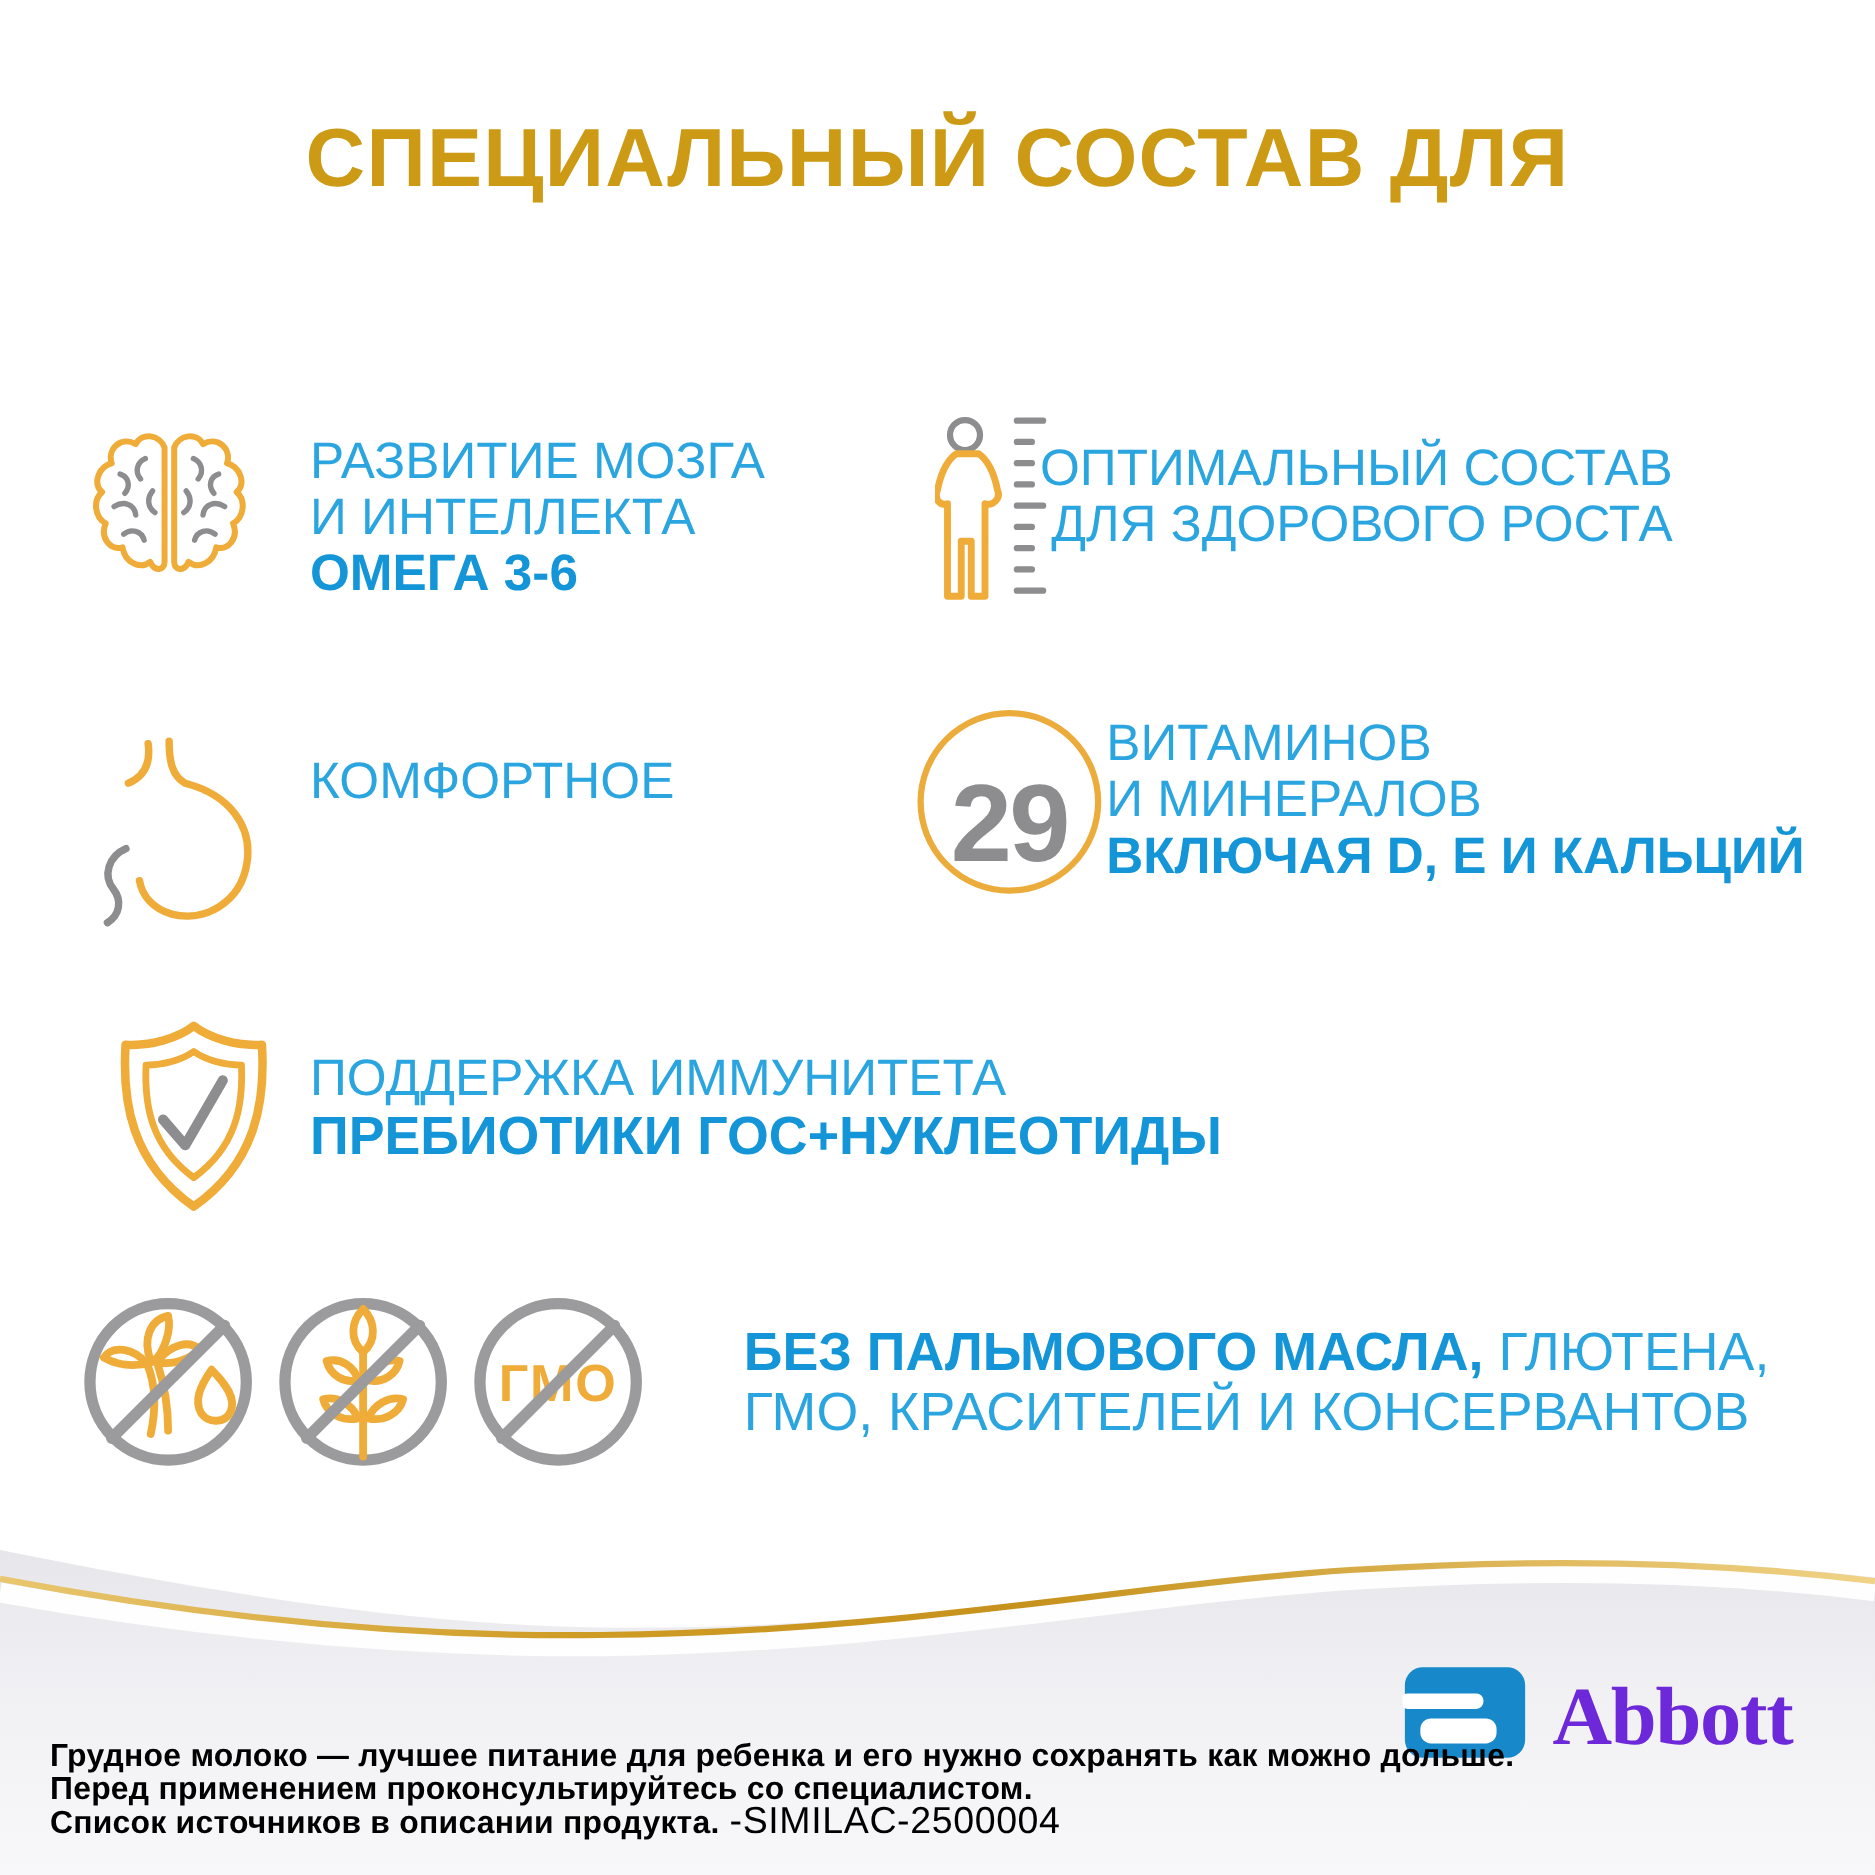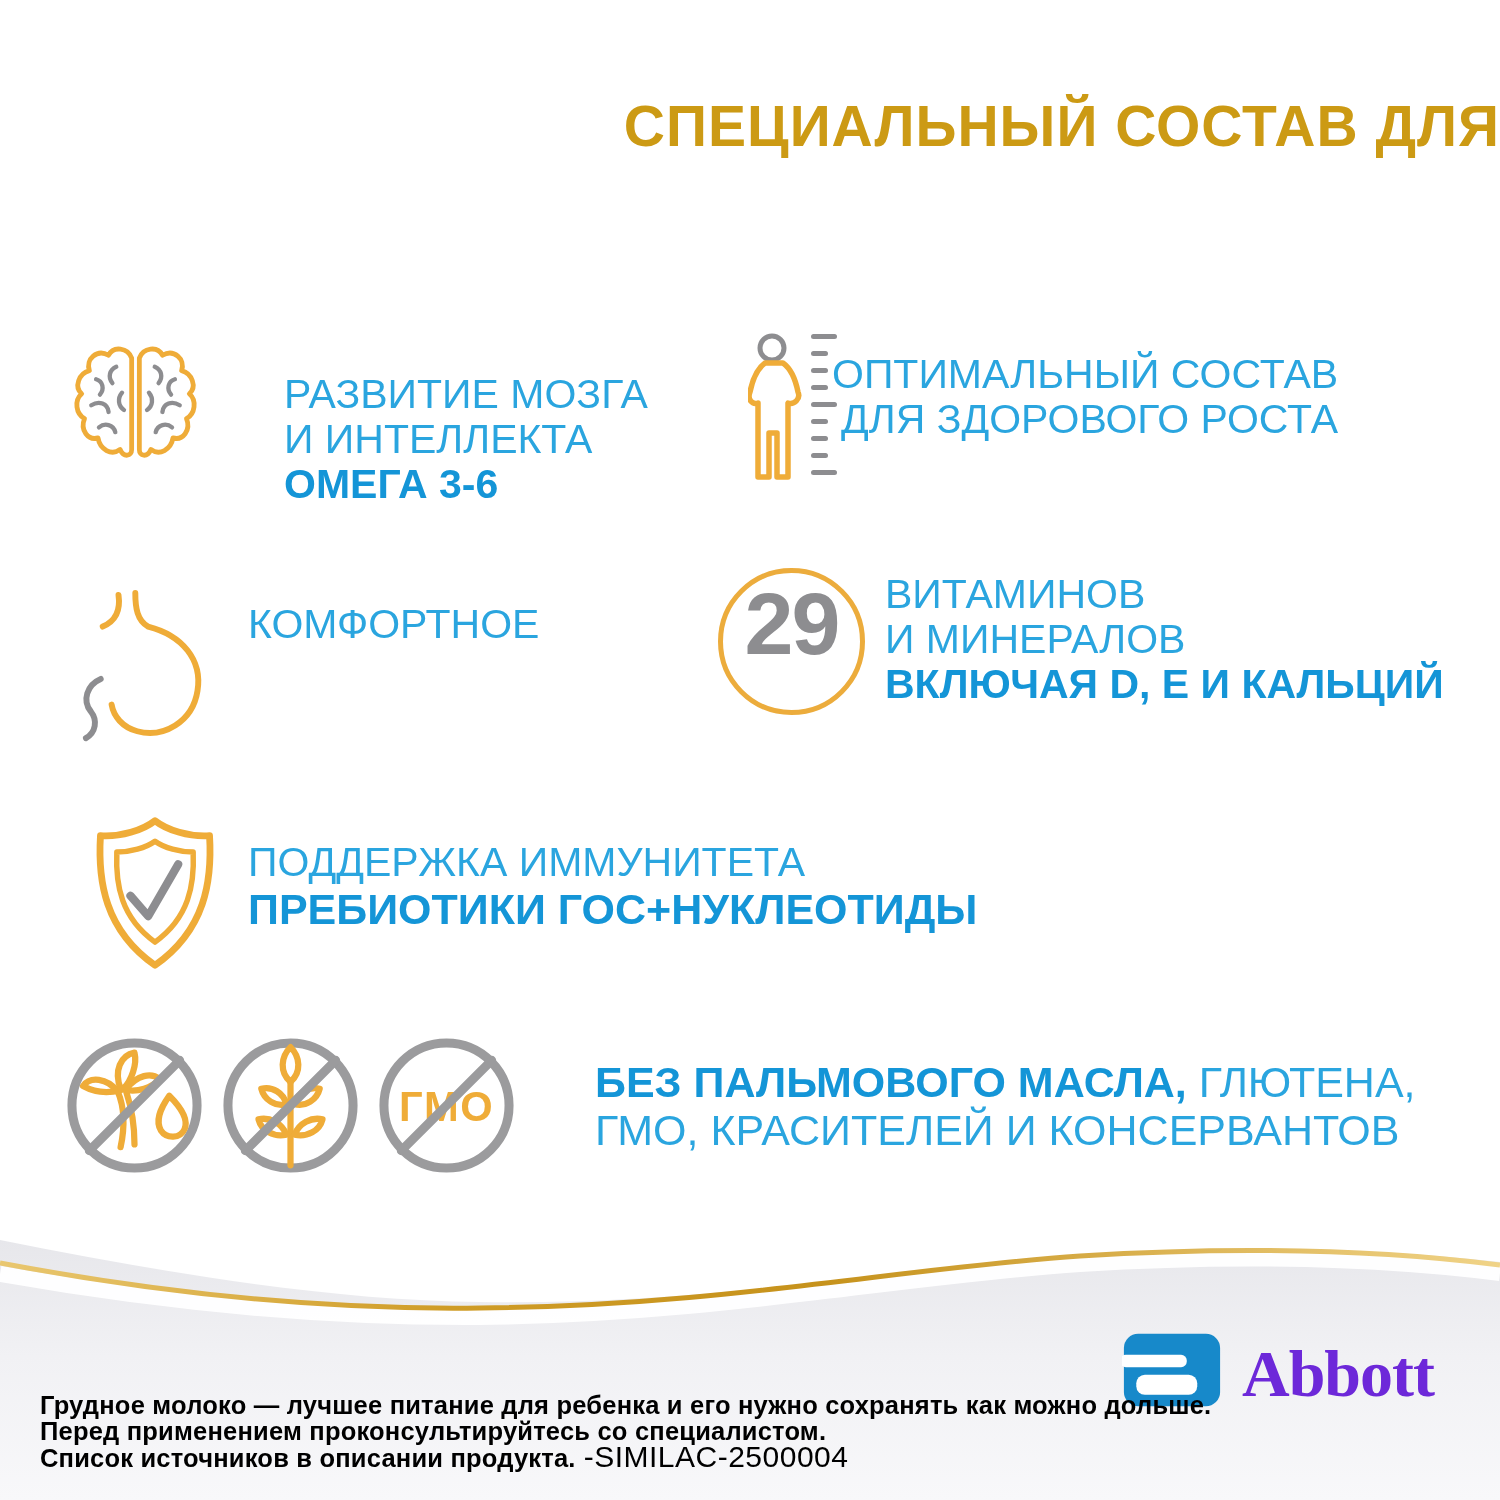--- a/index.html
+++ b/index.html
@@ -3,33 +3,33 @@
 <meta charset="utf-8">
 <style>
   html,body{margin:0;padding:0;background:#fff;}
   #canvas{
     position:relative;width:1500px;height:1500px;overflow:hidden;background:#ffffff;
     font-family:"Liberation Sans", sans-serif;
   }
   .abs{position:absolute;}
   
   #title{
-    left:0;right:0;top:86px;text-align:right;
-    color:#CC9A14;font-weight:700;font-size:57px;line-height:80px;letter-spacing:1px;
+    left:0;right:0;top:86px;text-align:center;
+    color:#CC9A14;font-weight:700;font-size:66px;line-height:80px;letter-spacing:1px;
   }
   
   .ftext{white-space:nowrap;}
   .fline{font-size:41px;line-height:45px;color:#2AA5DF;font-weight:400;}
   .fline.bold{color:#1495D7;font-weight:700;}
   .fline.big{font-size:43px;line-height:48px;}
   
   #badge29{
-    left:718px;top:568px;width:147px;height:147px;border-radius:50%;
+    left:734px;top:568px;width:147px;height:147px;border-radius:50%;
     border:5px solid #ECAC3C;box-sizing:border-box;
-    display:flex;align-items:flex-start;justify-content:center;
+    display:flex;align-items:flex-end;justify-content:center;
   }
   #badge29 span{font-size:88px;font-weight:700;color:#8D8D90;letter-spacing:-2px;}
   
   #freefrom-text .fline{font-size:43px;line-height:48px;}
   
   #wave{left:0;top:1210px;width:1500px;height:290px;}
   #abbott-logo{left:1122px;top:1330px;width:100px;height:80px;}
   #abbott-wordmark{
     left:1242px;top:1334px;font-family:"Liberation Serif", serif;
     font-weight:700;font-size:66px;color:#6d28d9;letter-spacing:-1px;line-height:80px;
@@ -58,21 +58,21 @@
           <path d="M24 37 C31 39 33 47 28 53"></path>
           <path d="M19 64 C27 59 36 62 37 71"></path>
           <path d="M27 87 C33 82 42 84 44 92"></path>
           <path d="M51 51 C46 57 47 65 53 69"></path>
         </g>
       </g>
     </defs>
     <use href="#brain-half"></use>
     <use href="#brain-half" transform="translate(130 0) scale(-1 1)"></use>
   </svg>
-  <div class="abs ftext" style="left:248px;top:372px;margin-left:36px;">
+  <div class="abs ftext" style="left:248px;top:346px;">
     <div class="fline">РАЗВИТИЕ МОЗГА</div>
     <div class="fline">И ИНТЕЛЛЕКТА</div>
     <div class="fline bold">ОМЕГА 3-6</div>
   </div>
 
   <svg class="abs" style="left:748px;top:330px;" width="110" height="152" viewBox="0 0 110 150">
     <circle cx="24" cy="17" r="12" fill="none" stroke="#8D8D90" stroke-width="5"></circle>
     <path d="M10 146 L10 72 C4 74 -1 68 2 61 C5 46 10 37 17 32 L35 32 C42 37 47 46 50 61 C53 68 46 74 40 72 L40 146 L29 146 L29 102 L21 102 L21 146 Z" fill="none" stroke="#EFAC38" stroke-width="5.5" stroke-linejoin="round" stroke-linecap="round"></path>
     <g fill="#8D8D90">
       <rect x="63" y="3" width="26" height="5" rx="2.5"></rect>

